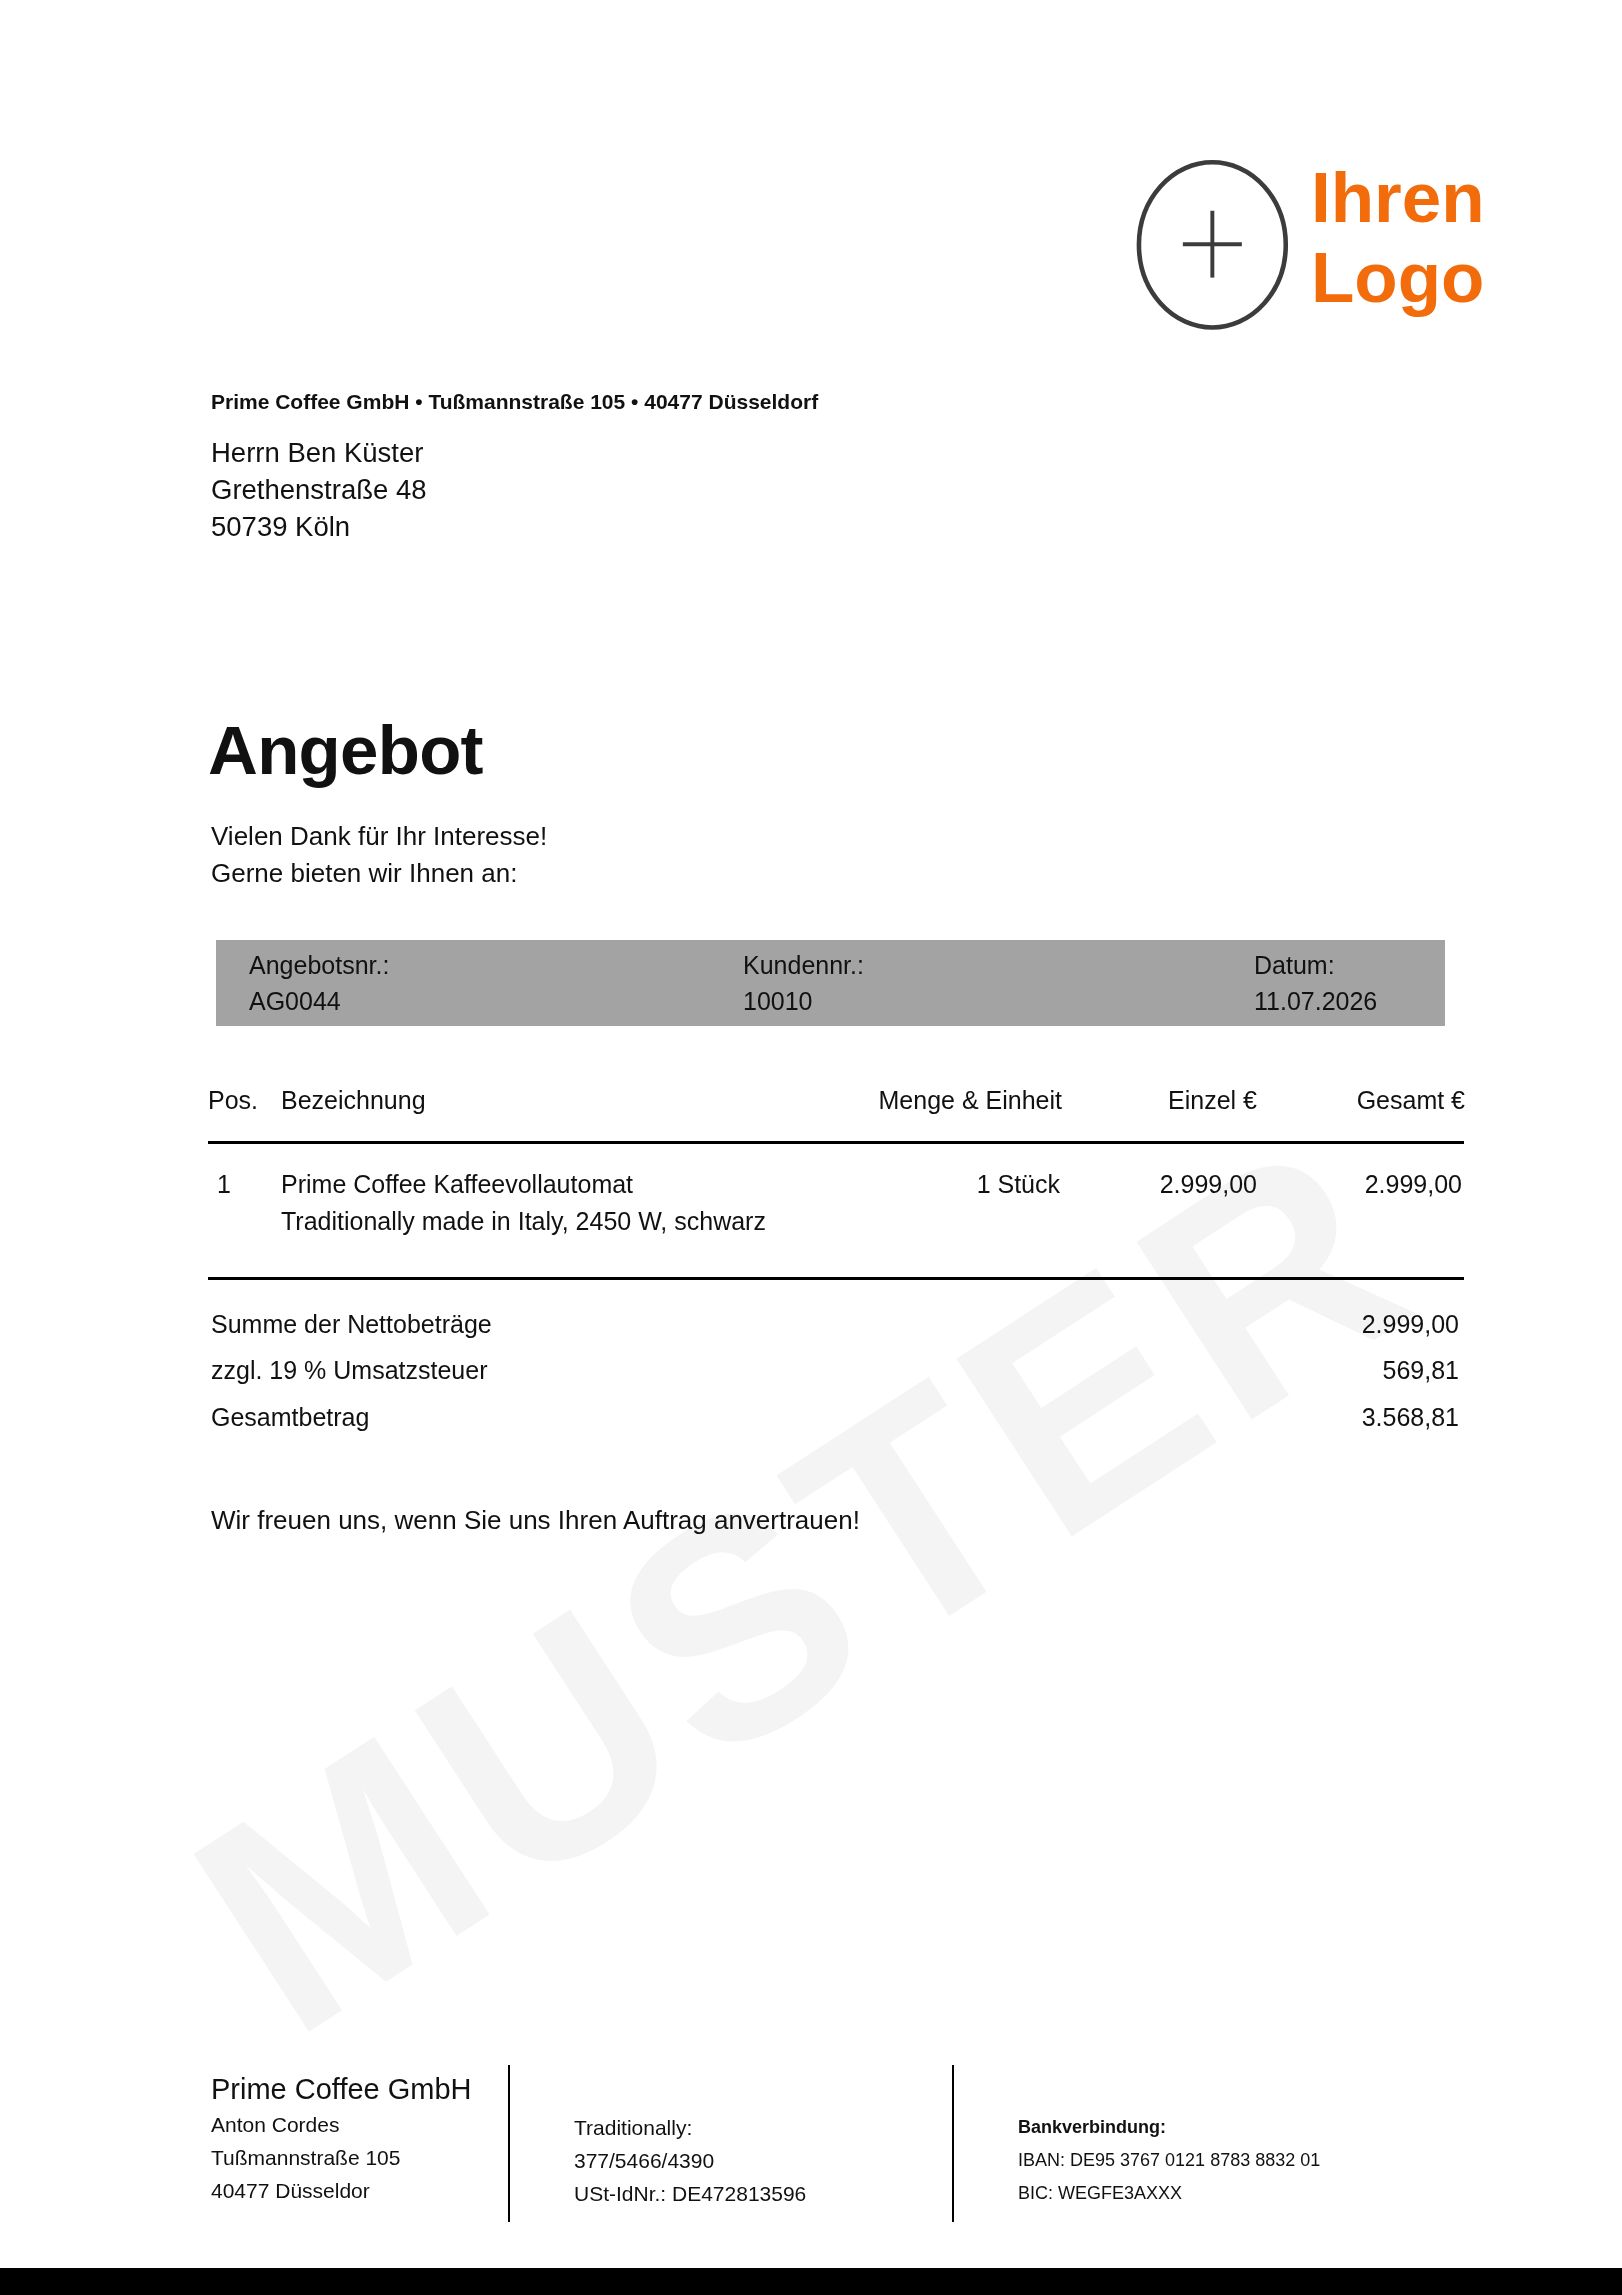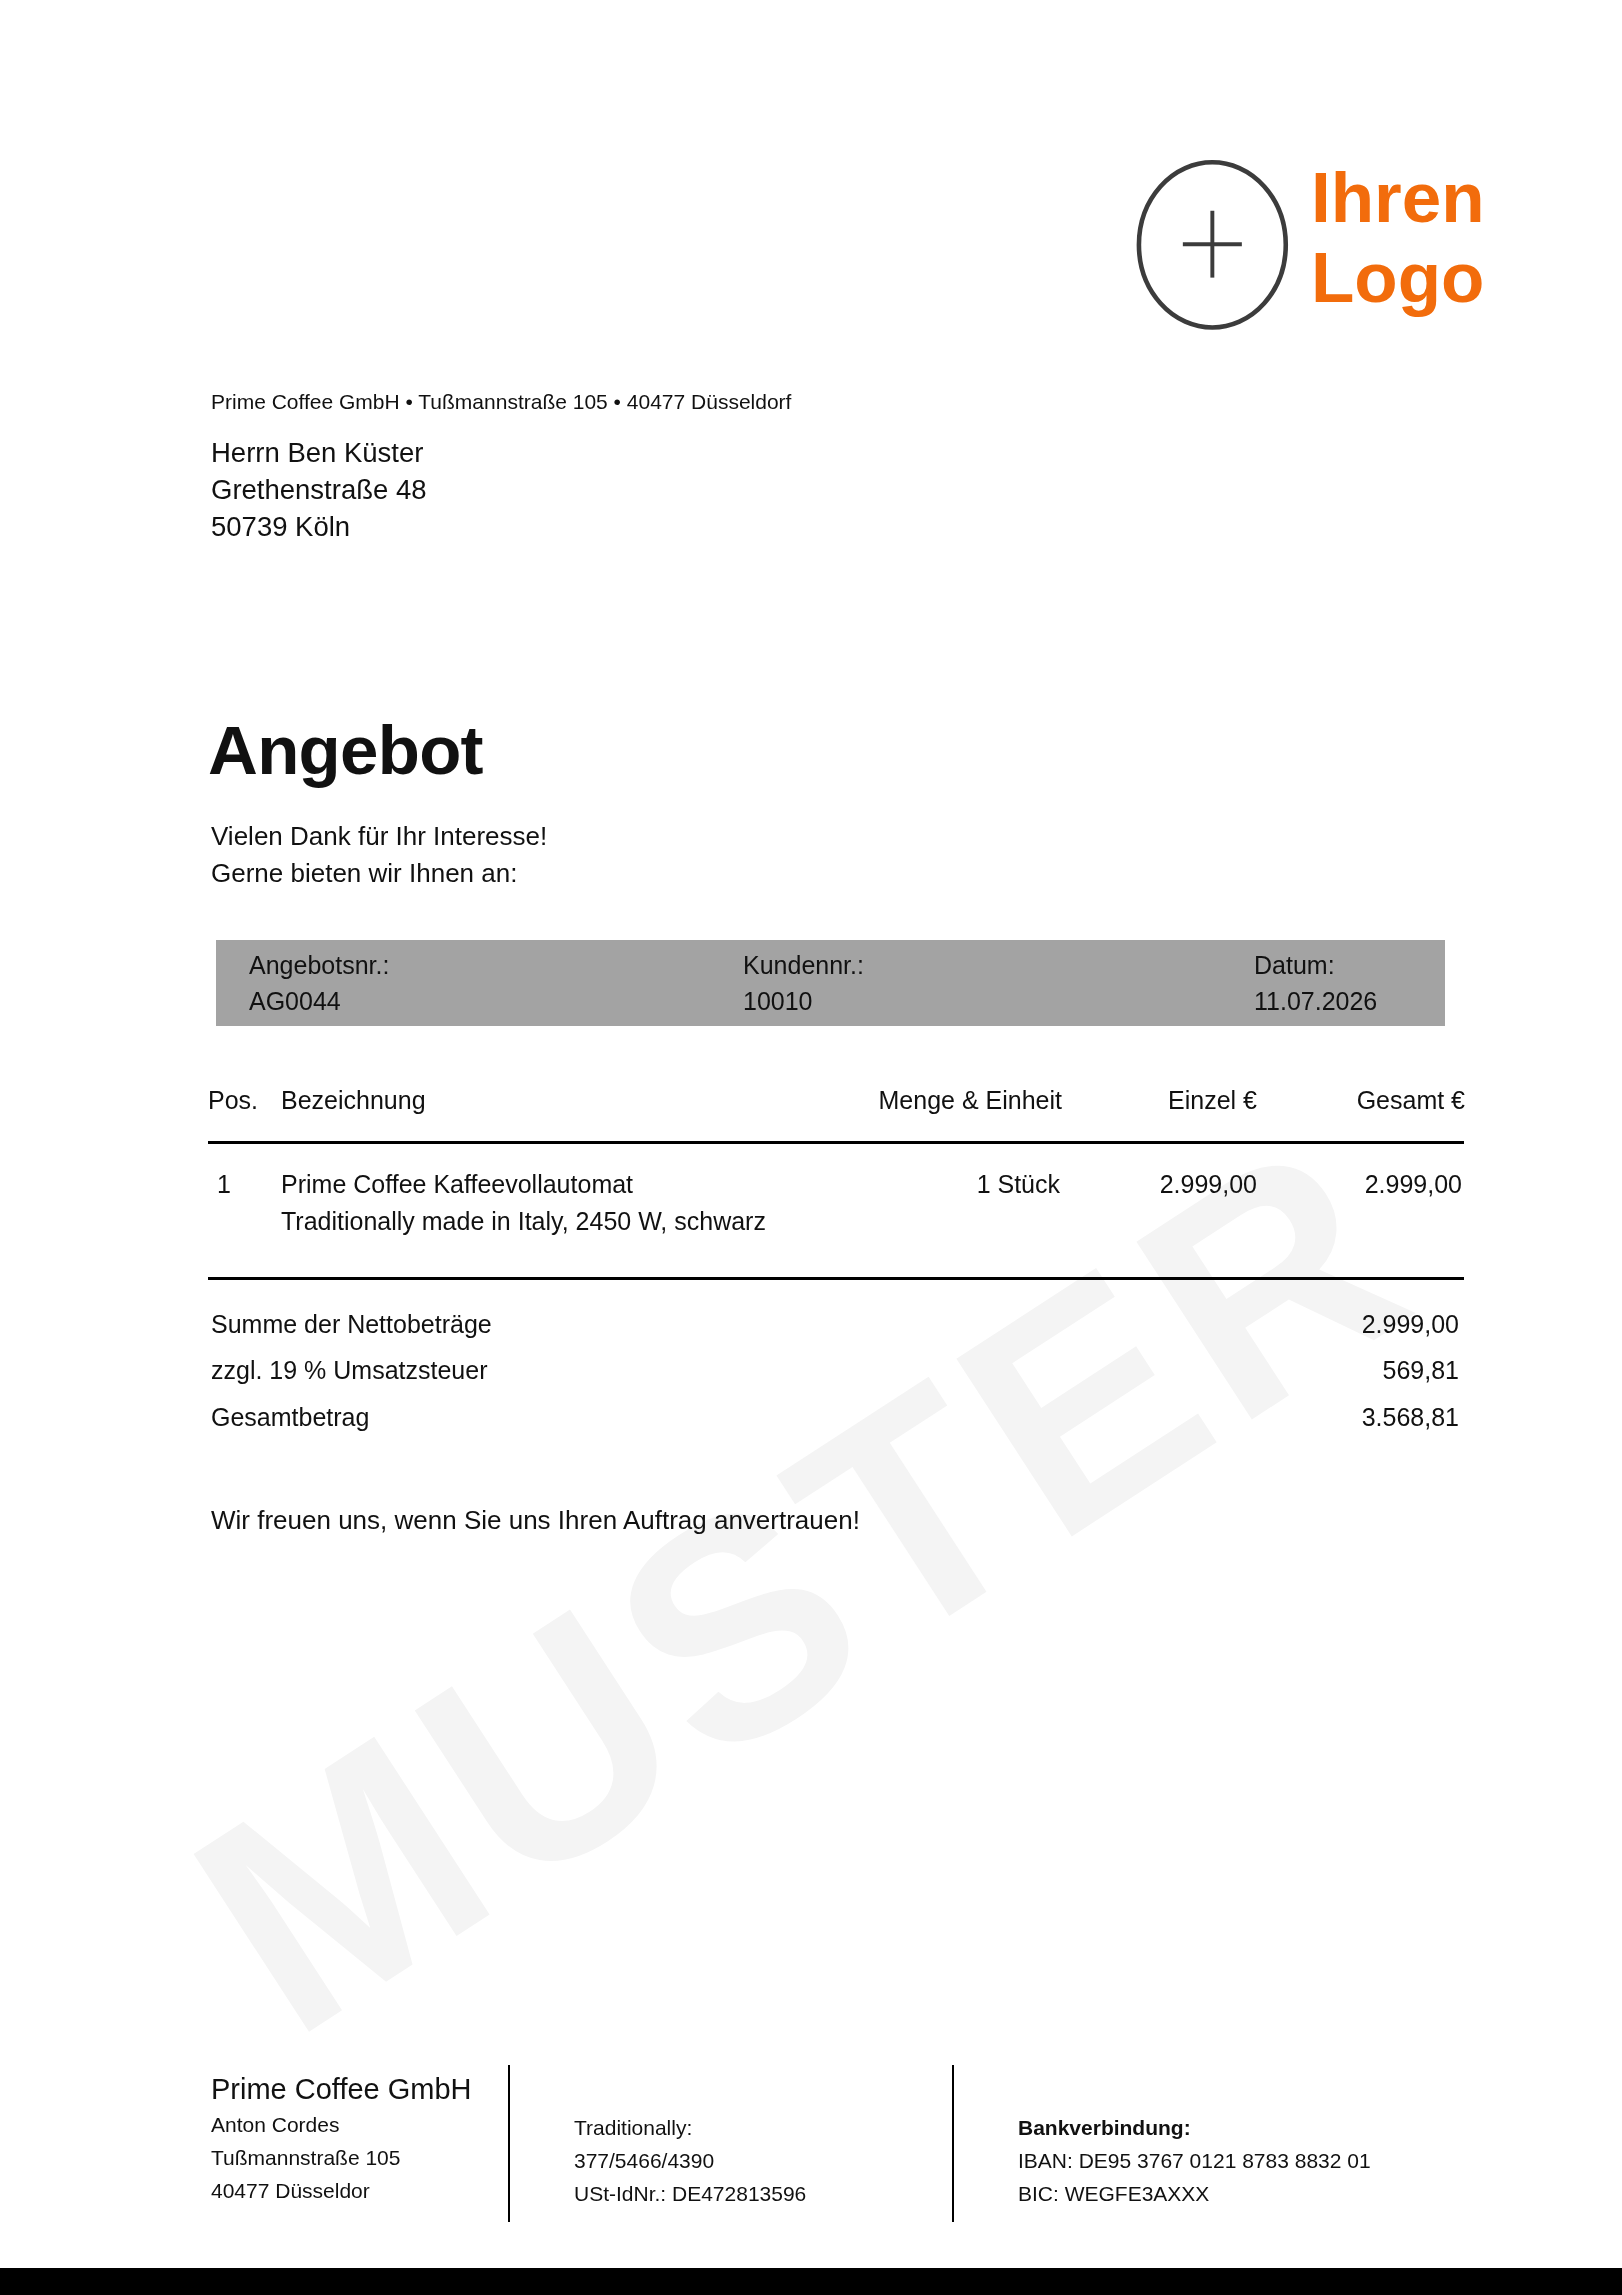--- a/index.html
+++ b/index.html
@@ -8,21 +8,21 @@
   
   .watermark{position:absolute;left:802px;top:1584px;transform:translate(-50%,-50%) rotate(-33deg);
              font-size:308px;font-weight:700;letter-spacing:0.03em;color:#f4f4f4;
              white-space:nowrap;z-index:1;user-select:none;}
   .content{position:absolute;inset:0;z-index:2;}
   
   .logo-svg{position:absolute;left:1131px;top:157px;}
   .logo-text{position:absolute;left:1311px;top:158px;font-size:71px;line-height:80px;
              font-weight:700;color:#f26c0c;letter-spacing:0px;}
   
-  .sender{position:absolute;left:211px;top:390px;font-size:21px;color:#111;}
+  .sender{position:absolute;left:211px;top:390px;font-size:21px;color:#111;font-weight:bold;}
   .recipient{position:absolute;left:211px;top:434px;font-size:27.5px;line-height:37px;}
   
   .title{position:absolute;left:208px;top:711px;font-size:69px;font-weight:700;margin:0;
          letter-spacing:-0.7px;}
   .intro{position:absolute;left:211px;top:818px;font-size:26px;line-height:37px;}
   
   .meta-bar{position:absolute;left:216px;top:940px;width:1229px;height:86px;background:#a3a3a3;}
   .meta-group{position:absolute;top:0;height:100%;}
   .meta-label{position:absolute;top:10.5px;left:0;font-size:25px;white-space:nowrap;}
   .meta-value{position:absolute;top:47px;left:0;font-size:25px;white-space:nowrap;}
@@ -40,21 +40,21 @@
   
   .tot-label{position:absolute;left:211px;font-size:25px;white-space:nowrap;}
   .tot-value{position:absolute;right:164px;font-size:25px;white-space:nowrap;}
   .t0{top:1310px;} .t1{top:1356px;} .t2{top:1403px;}
   
   .closing{position:absolute;left:211px;top:1505px;font-size:26px;}
   
   .f-col1{position:absolute;left:211px;top:2070px;font-size:21px;line-height:33px;}
   .f-col1 .f-head{font-size:29px;font-weight:400;line-height:38px;}
   .f-col2{position:absolute;left:574px;top:2111px;font-size:21px;line-height:33px;}
-  .f-col3{position:absolute;left:1018px;top:2111px;font-size:21px;line-height:33px;}
+  .f-col3{position:absolute;left:1018px;top:2111px;font-size:18px;line-height:33px;}
   .f-col3 .f-head{font-weight:700;}
   .f-div{position:absolute;top:2065px;width:2px;height:157px;background:#000;}
   .fd1{left:508px;} .fd2{left:952px;}
   .bottom-bar{position:absolute;left:0;top:2268px;width:1623px;height:27.5px;background:#000;}
 </style>
 </head>
 <body>
 
 <div class="page">
 

